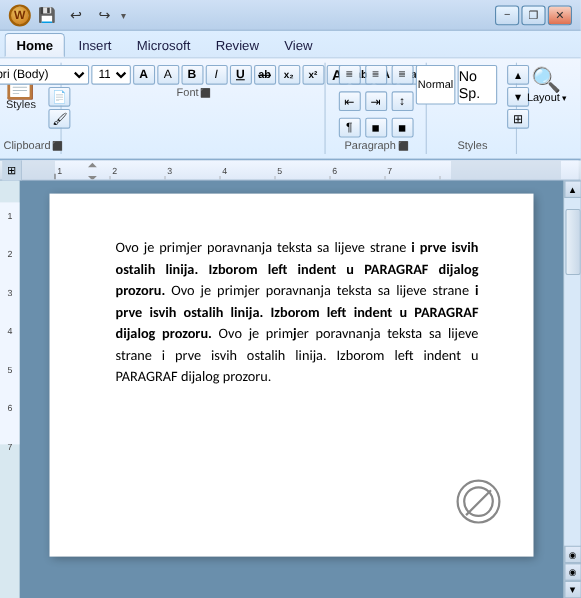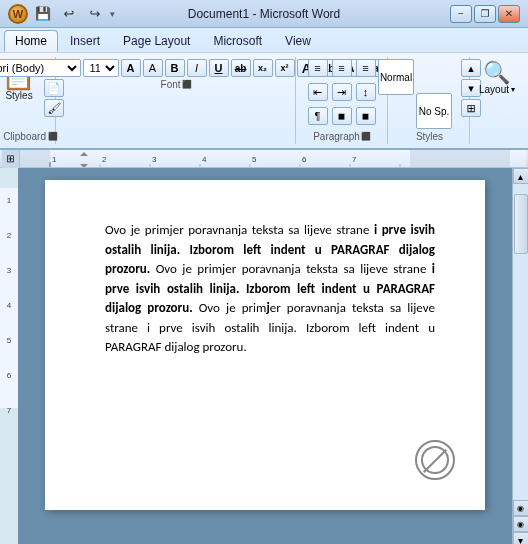--- a/index.html
+++ b/index.html
@@ -53,21 +53,21 @@
       cursor: pointer;
       border-radius: 4px 4px 0 0;
       border: 1px solid transparent;
       color: #1a1a40;
       height: 22px;
       display: flex; align-items: center;
     }
     .tab.active {
       background: linear-gradient(to bottom, #f5f9ff, #e8f0fb);
       border-color: #8aadce #8aadce #e8f0fb #8aadce;
-      font-weight: normal;
+      font-weight: bold;
       color: #000;
     }
 
     
     .ribbon-content {
       background: linear-gradient(to bottom, #f0f6ff, #ddeeff);
       padding: 4px 6px;
       display: flex;
       gap: 2px;
       border-top: 1px solid #c0d4e8;
@@ -247,34 +247,33 @@
 
 <div class="title-bar">
   <div class="title-bar-left">
 
     <div class="office-btn" style="width:20px;height:20px;font-size:11px;margin-top:0;">W</div>
     <div class="qat-icon">💾</div>
     <div class="qat-icon">↩</div>
     <div class="qat-icon">↪</div>
     <div class="qat-dropdown">▾</div>
   </div>
-  <div class="title-bar-center">Document1 - Microsoft Word</div>
   <div class="title-bar-right">
     <div class="win-btn">−</div>
     <div class="win-btn">❐</div>
     <div class="win-btn close">✕</div>
   </div>
 </div>
 
 <div class="ribbon">
   <div class="ribbon-tabs">
     <div class="tab active">Home</div>
     <div class="tab">Insert</div>
-    <div class="tab">Page Layout</div>
     <div class="tab">Microsoft</div>
+    <div class="tab">Review</div>
     <div class="tab">View</div>
   </div>
   <div class="ribbon-content">
 
     <div class="ribbon-group">
       <div class="ribbon-group-items">
         <div class="r-btn large">
           <div class="r-btn-icon">📋</div>
           <div class="r-btn-label">Styles</div>
         </div>
@@ -340,21 +339,21 @@
       <div class="ribbon-group-label">
         Paragraph
         <span style="font-size:8px;cursor:pointer;">⬛</span>
       </div>
     </div>
 
     <div class="ribbon-group" style="min-width:80px;">
       <div class="ribbon-group-items">
         <div class="styles-grid">
           <div class="style-item" style="font-size:10px;">Normal</div>
-          <div class="style-item" style="font-size:10px;margin-top:34px;">No Sp.</div>
+          <div class="style-item" style="font-size:13px;">No Sp.</div>
         </div>
         <div style="display:flex;flex-direction:column;gap:2px;">
           <div class="small-btn">▴</div>
           <div class="small-btn">▾</div>
           <div class="small-btn">⊞</div>
         </div>
       </div>
       <div class="ribbon-group-label">Styles</div>
     </div>
 

